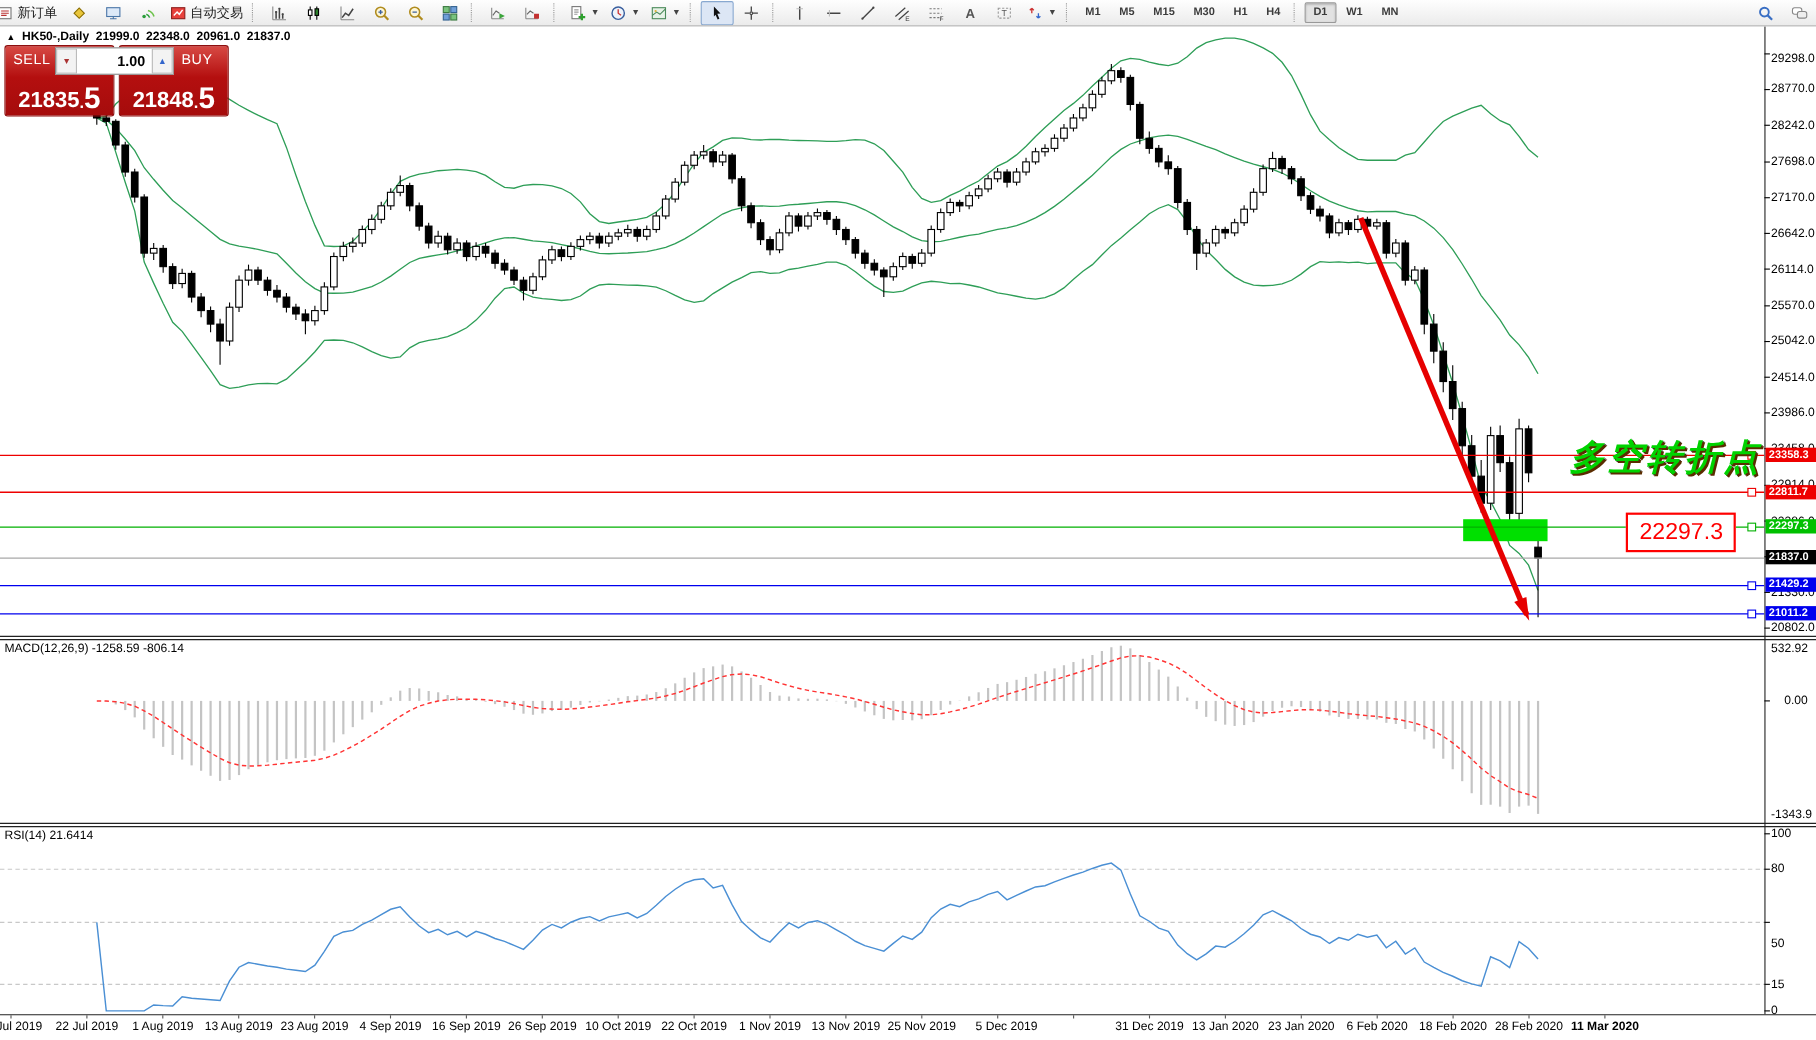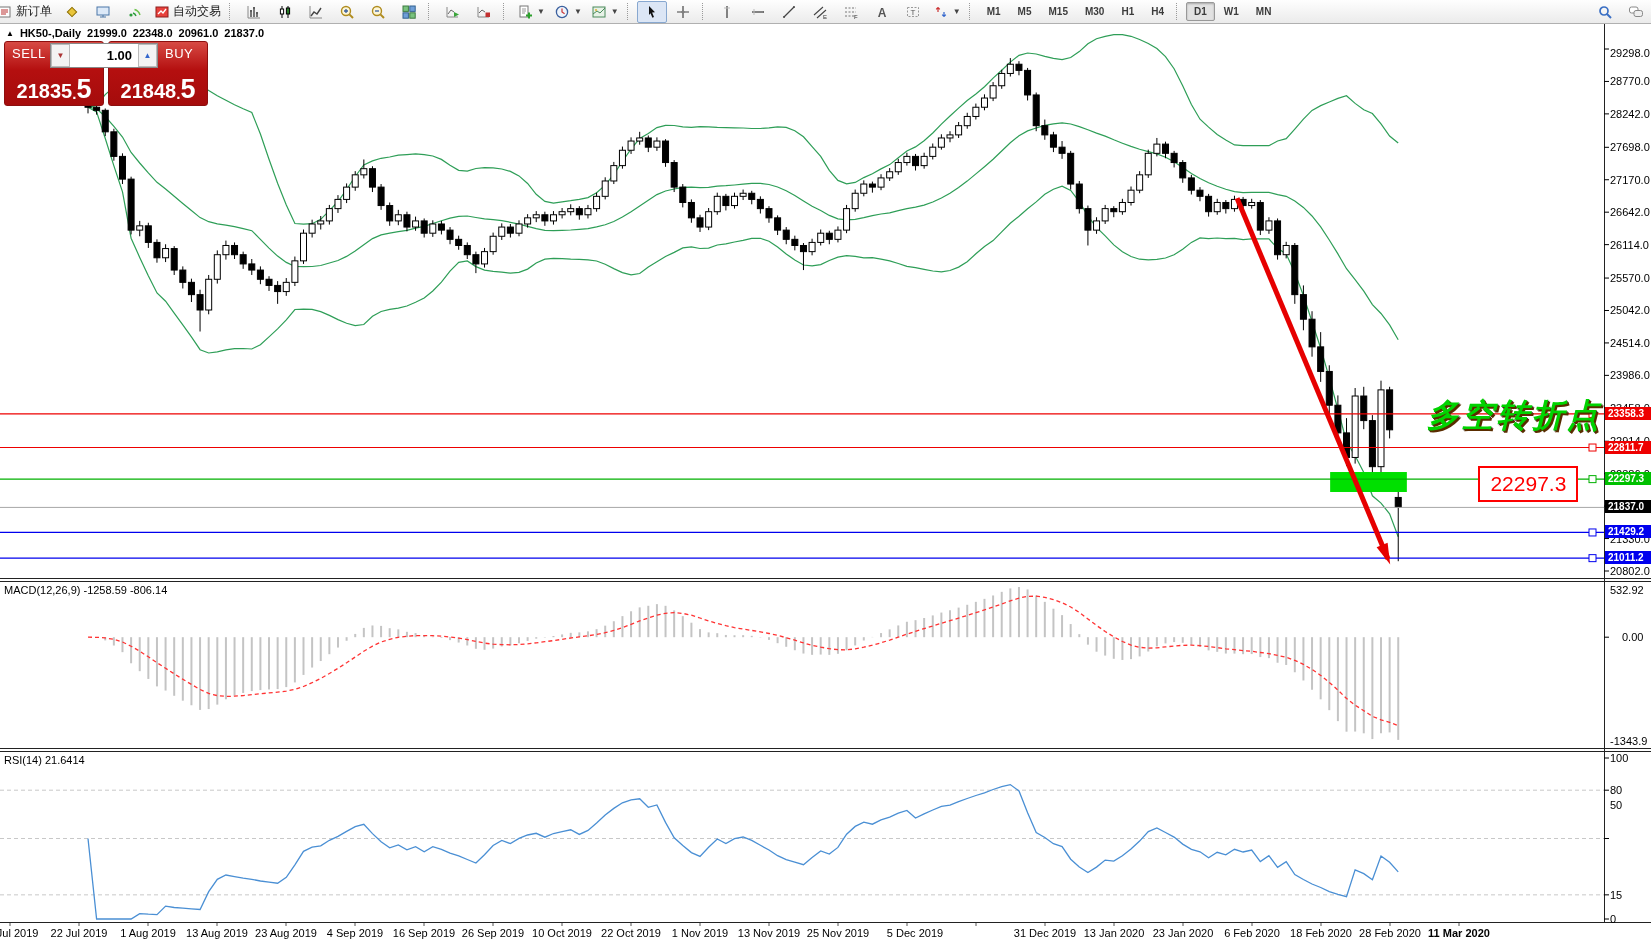--- a/index.html
+++ b/index.html
@@ -908,21 +908,21 @@
     <div class="chip" style="left: 1605px; top: 440.523px; background: rgb(238, 0, 0);">22811.7</div>
     <div class="chip" style="left: 1605px; top: 472.128px; background: rgb(0, 192, 0);">22297.3</div>
     <div class="chip" style="left: 1605px; top: 525.464px; background: rgb(0, 0, 238);">21429.2</div>
     <div class="chip" style="left: 1605px; top: 551.147px; background: rgb(0, 0, 238);">21011.2</div>
     <div class="chip" style="left: 1605px; top: 500.409px; background: rgb(0, 0, 0);">21837.0</div>
     <div class="atick" style="left: 1610px; top: 584px;">532.92</div>
     <div class="atick" style="left: 1610px; top: 631.189px; margin-left: 12px;">0.00</div>
     <div class="atick" style="left: 1610px; top: 735px;">-1343.9</div>
     <div class="atick" style="left: 1610px; top: 752px;">100</div>
     <div class="atick" style="left: 1610px; top: 784.2px;">80</div>
-    <div class="atick" style="left: 1610px; top: 799px;">50</div>
+    <div class="atick" style="left: 1610px; top: 852px;">50</div>
     <div class="atick" style="left: 1610px; top: 888.85px;">15</div>
     <div class="atick" style="left: 1610px; top: 913px;">0</div>
     <div class="dlab" style="left: 10px; top: 927px;">10 Jul 2019</div>
     <div class="dlab" style="left: 79px; top: 927px;">22 Jul 2019</div>
     <div class="dlab" style="left: 148px; top: 927px;">1 Aug 2019</div>
     <div class="dlab" style="left: 217px; top: 927px;">13 Aug 2019</div>
     <div class="dlab" style="left: 286px; top: 927px;">23 Aug 2019</div>
     <div class="dlab" style="left: 355px; top: 927px;">4 Sep 2019</div>
     <div class="dlab" style="left: 424px; top: 927px;">16 Sep 2019</div>
     <div class="dlab" style="left: 493px; top: 927px;">26 Sep 2019</div>

